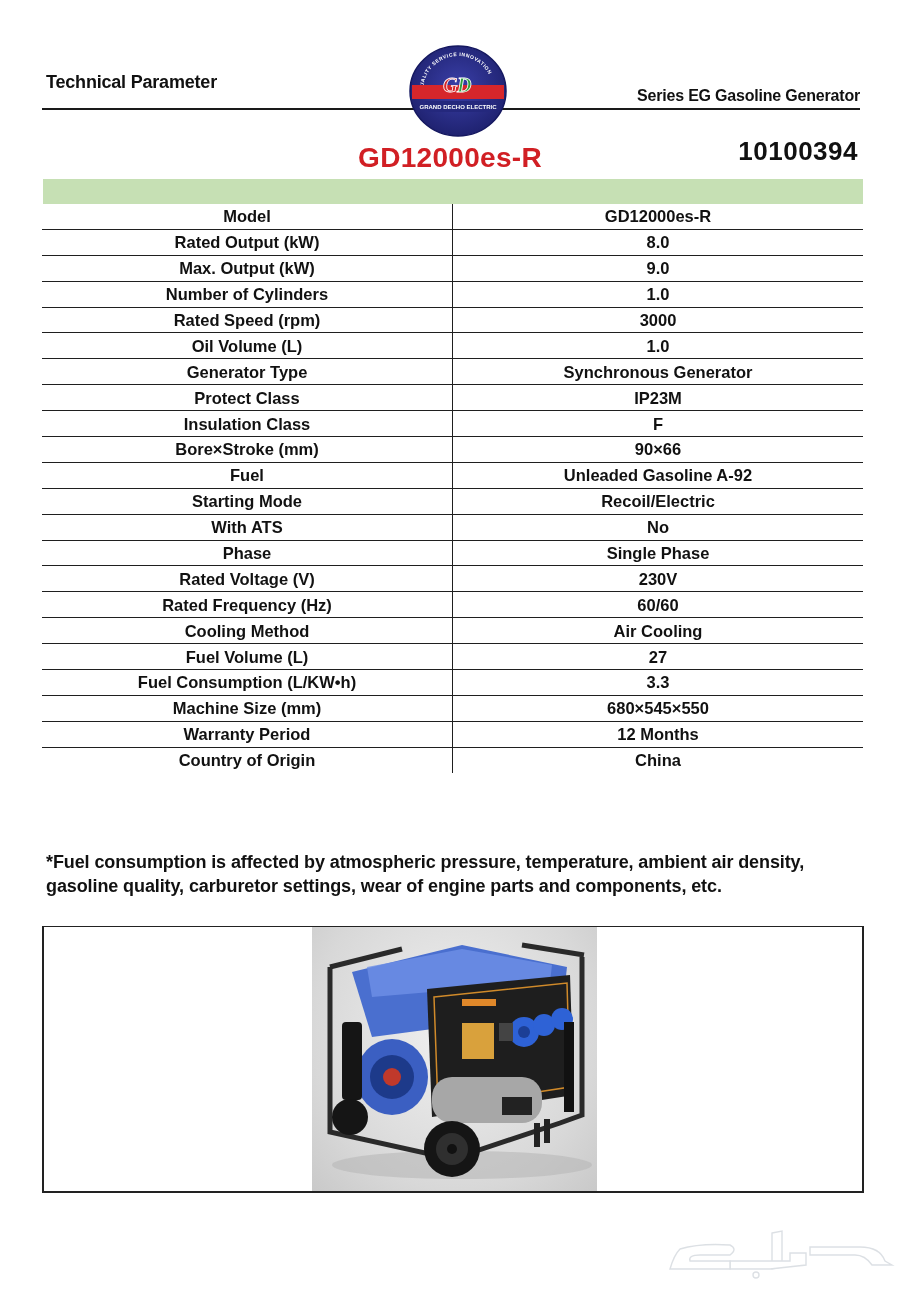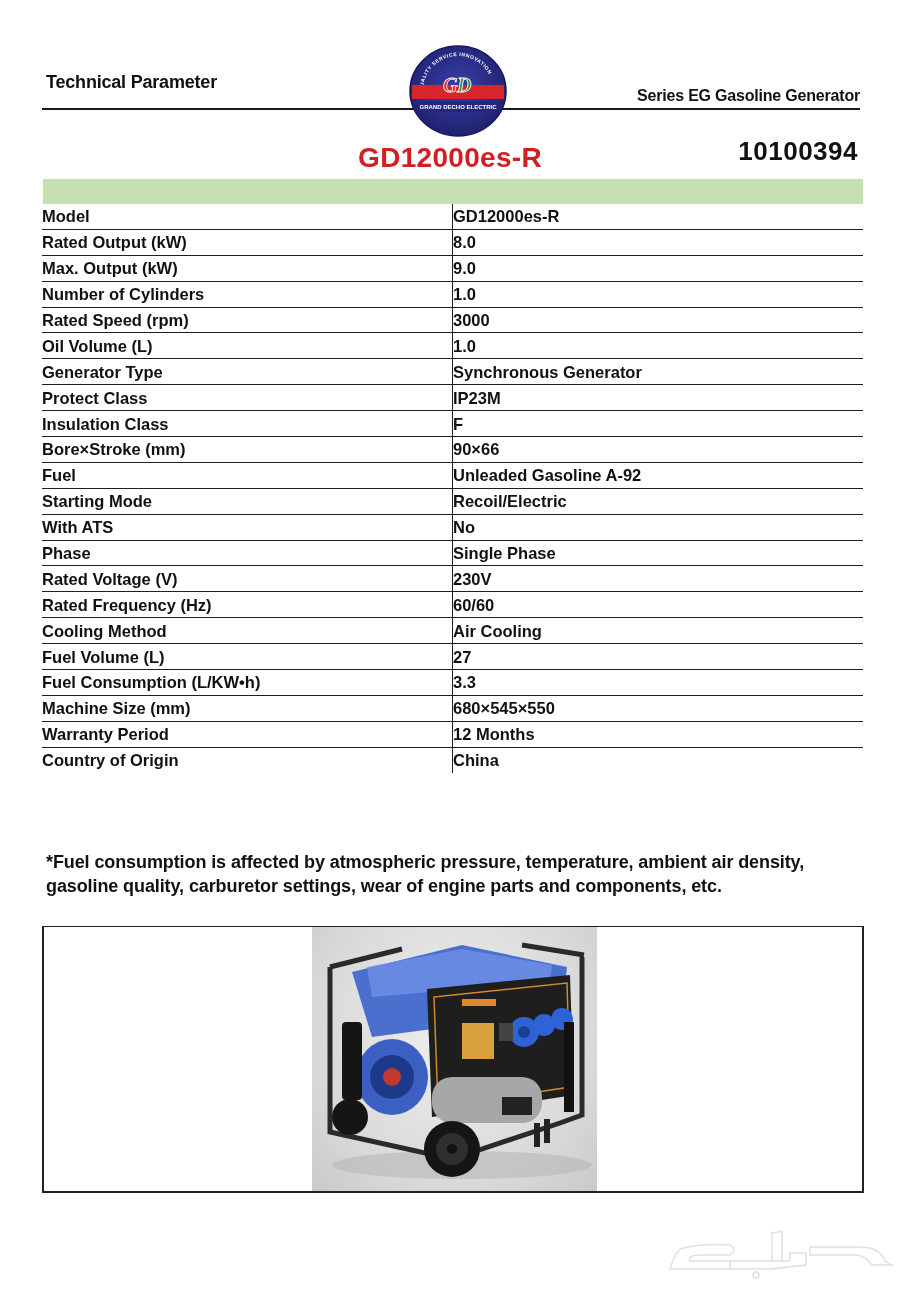--- a/index.html
+++ b/index.html
@@ -11,21 +11,21 @@
   .hdr-line { position: absolute; left: 42px; right: 40px; top: 108px; height: 2px; background: #1a1a1a; }
   .hdr-code { position: absolute; right: 42px; top: 110px; font-size: 26px; font-weight: bold; letter-spacing: 0.5px; margin-top: 26px; }
   .model-title { position: absolute; left: 0; width: 900px; top: 142px; text-align: center;
                  font-size: 28px; font-weight: bold; color: #d11f24; letter-spacing: 0.3px; }
 
   .logo { position: absolute; left: 409px; top: 45px; width: 98px; height: 92px; }
 
   .green-bar { position: absolute; left: 43px; top: 179px; width: 820px; height: 25px; background: #c6e0b4; }
 
   .spec-table { position: absolute; left: 42px; top: 204px; width: 821px; border-collapse: collapse; }
-  .spec-table td { height: 24.9px; padding: 0; font-size: 16.5px; font-weight: bold; 
+  .spec-table td { height: 24.9px; padding: 0; font-size: 16.5px; font-weight: bold; text-align: center;
                    border-bottom: 1.5px solid #1f1f1f; line-height: 24px; white-space: nowrap; }
   .spec-table td.k { width: 410px; border-right: 1.5px solid #1f1f1f; }
   .spec-table tr:last-child td { border-bottom: none; }
 
   .note { position: absolute; left: 46px; top: 850px; width: 800px; font-size: 18px; font-weight: bold;
           line-height: 24px; letter-spacing: -0.1px; }
 
   .photo-frame { position: absolute; left: 42px; top: 926px; width: 818px; height: 264px;
                  border: 2px solid #222; border-top-width: 1.5px; background: #fff; }
   .photo { position: absolute; left: 268px; top: 0; width: 285px; height: 264px;

